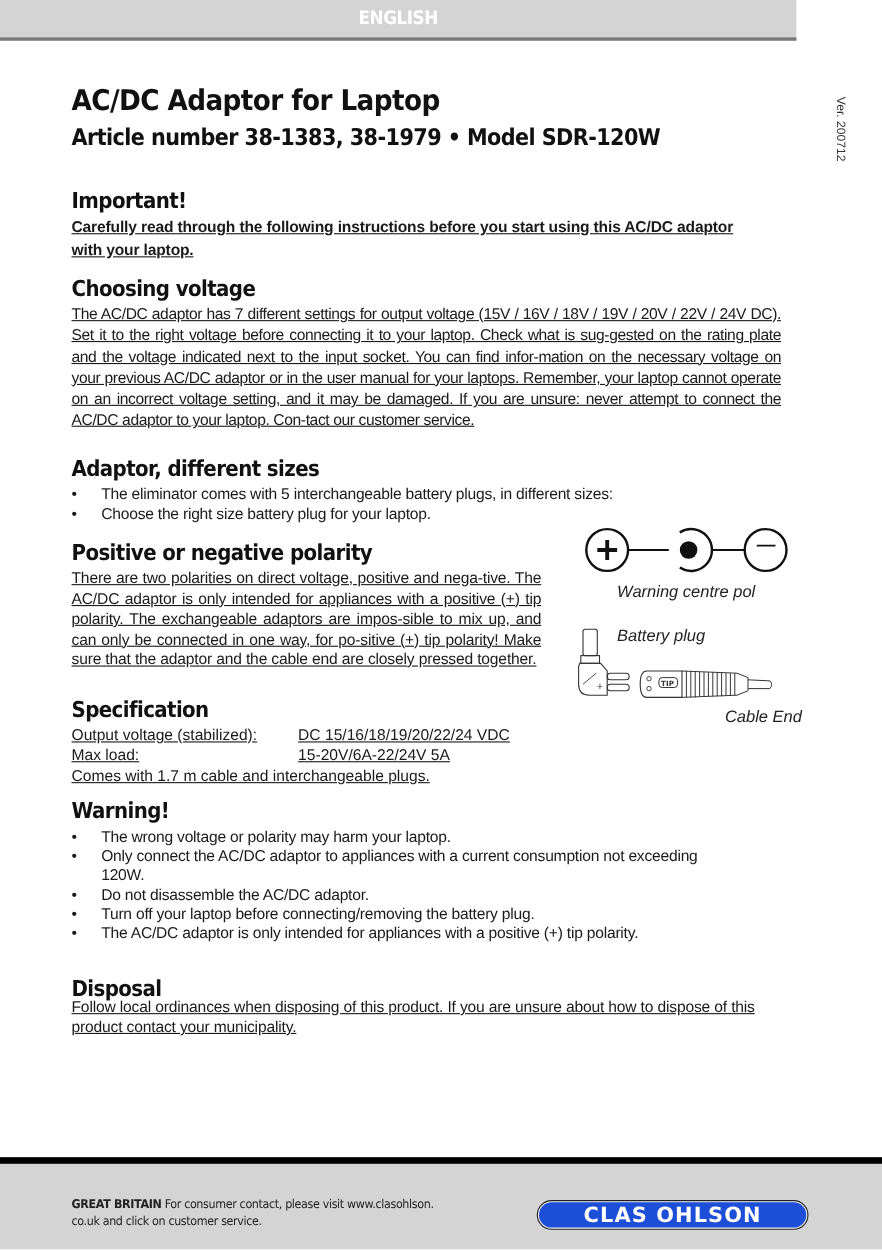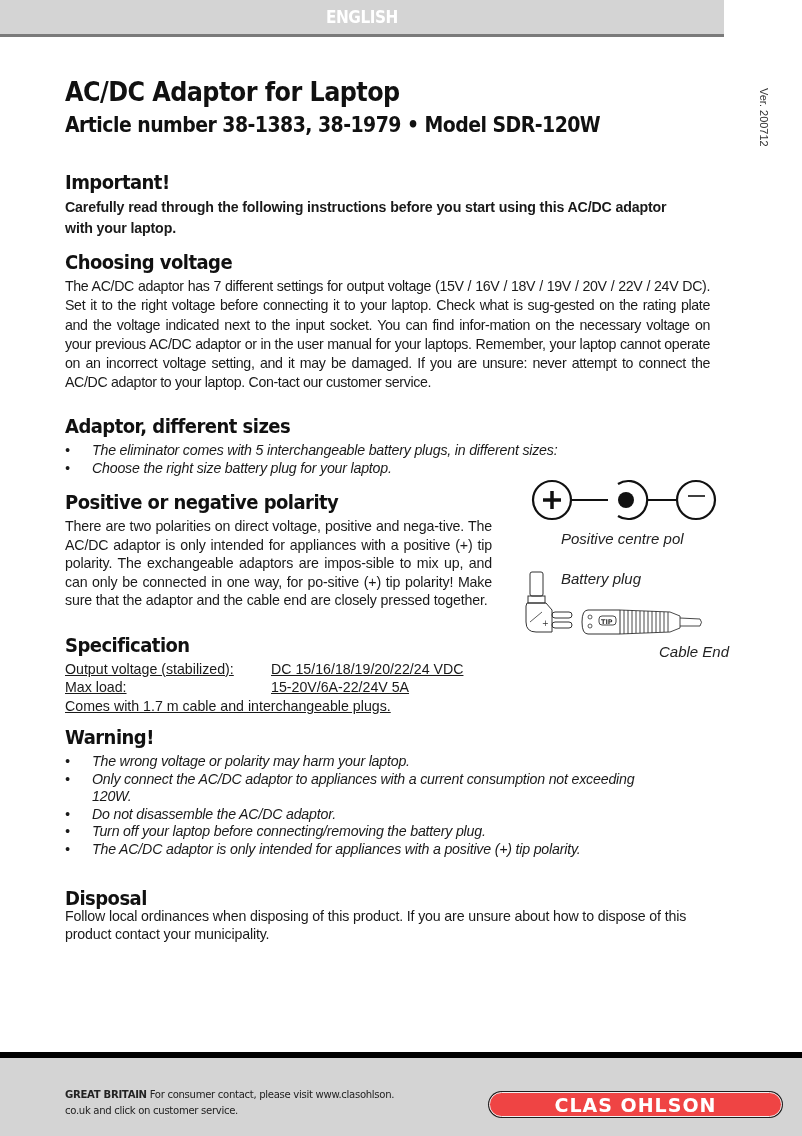--- a/index.html
+++ b/index.html
@@ -23,46 +23,46 @@
 
     .heading-font { font-family: "DejaVu Sans", sans-serif; font-weight: bold; color: #111; letter-spacing: -0.6px; }
 
     .title { position: absolute; left: 65px; top: 77px; font-size: 26px; transform-origin: left; transform: scaleX(0.92); white-space: nowrap; }
     .subtitle { position: absolute; left: 65px; top: 113px; font-size: 21px; transform-origin: left; transform: scaleX(0.9); white-space: nowrap; }
 
     .h2 { position: absolute; left: 65px; font-size: 20px; transform-origin: left; transform: scaleX(0.9); white-space: nowrap; }
 
     .body-text {
       position: absolute; left: 65px; font-size: 14.2px; line-height: 19.3px; color: #1a1a1a;
-      text-align: justify; letter-spacing: -0.15px;
+      text-align: justify; letter-spacing: -0.15px; text-decoration: underline;
     }
     .body-text.bold { font-weight: bold; }
     .body-text.narrow { letter-spacing: -0.35px; }
 
-    ul.bullets { position: absolute; left: 65px; list-style: none; font-size: 14.2px; line-height: 17.5px; letter-spacing: -0.2px; font-style: italic; }
+    ul.bullets { position: absolute; left: 65px; list-style: none; font-size: 14.2px; line-height: 17.5px; letter-spacing: -0.2px; }
     ul.bullets li { position: relative; padding-left: 27px; }
     ul.bullets li::before { content: "•"; position: absolute; left: 0; top: 0; }
 
     .spec-row { display: flex; font-size: 14.2px; line-height: 17.5px; }
     .spec-row .k { width: 206px; }
 
     .diagram-label { position: absolute; font-style: italic; font-size: 15px; color: #222; white-space: nowrap; }
 
     .bottom-band {
       position: absolute; left: 0; top: 1052px; width: 802px; height: 84px;
       background: #d4d4d4; border-top: 6px solid #000000;
     }
     .bottom-band .contact {
       position: absolute; left: 65px; top: 29px; font-size: 11px; line-height: 15.5px; color: #222;
       font-family: "DejaVu Sans", sans-serif; letter-spacing: -0.35px; transform-origin: left; transform: scaleX(0.92); white-space: nowrap;
     }
     .bottom-band .contact .country { font-weight: bold; }
     .logo {
-      position: absolute; left: 489px; top: 34px; width: 293px; height: 25px;
-      background: #ef4444; border-radius: 13px; border: 1.5px solid #f0f0f0;
+      position: absolute; left: 489px; top: 34px; width: 245px; height: 25px;
+      background: #1d4ed8; border-radius: 13px; border: 1.5px solid #f0f0f0;
       color: #ffffff; display: flex; align-items: center; justify-content: center;
       font-family: "DejaVu Sans", sans-serif; font-weight: bold; font-size: 19px; letter-spacing: 1px;
       box-shadow: 0 0 0 1px #1e1e1e;
     }
   </style>
 </head>
 <body>
 
 <div class="top-band">
   <span class="lang">ENGLISH</span>
@@ -94,21 +94,21 @@
     <line x1="120" y1="23" x2="150" y2="23" stroke="#111" stroke-width="2"></line>
     <circle cx="24" cy="23" r="19" fill="none" stroke="#111" stroke-width="2.2"></circle>
     <line x1="15" y1="23" x2="33" y2="23" stroke="#111" stroke-width="3.5"></line>
     <line x1="24" y1="14" x2="24" y2="32" stroke="#111" stroke-width="3.5"></line>
     <path d="M 90 7 A 19 19 0 1 1 90 39" fill="none" stroke="#111" stroke-width="2.2"></path>
     <circle cx="98" cy="23" r="8" fill="#111"></circle>
     <circle cx="168" cy="23" r="19" fill="none" stroke="#111" stroke-width="2.2"></circle>
     <line x1="160" y1="19" x2="177" y2="19" stroke="#111" stroke-width="1.6"></line>
   </svg>
 </div>
-<div class="diagram-label" style="left:561px; top:530px;">Positive centre pol</div>
+<div class="diagram-label" style="left:561px; top:530px;">Warning centre pol</div>
 <div class="diagram-label" style="left:561px; top:570px;">Battery plug</div>
 
 <div style="position:absolute; left:522px; top:570px; width:60px; height:70px;">
   <svg width="60" height="70" viewBox="0 0 60 70">
     <rect x="8" y="2" width="13" height="24" rx="2" fill="none" stroke="#333" stroke-width="1"></rect>
     <rect x="6" y="26" width="17" height="7" fill="none" stroke="#333" stroke-width="1"></rect>
     <path d="M 5 33 L 24 33 L 30 40 L 30 62 L 14 62 Q 4 62 4 52 L 4 36 Z" fill="none" stroke="#333" stroke-width="1"></path>
     <line x1="8" y1="52" x2="20" y2="42" stroke="#333" stroke-width="0.8"></line>
     <text x="20" y="56" font-size="8" fill="#333" font-family="DejaVu Sans, sans-serif">+</text>
     <rect x="30" y="42" width="20" height="6" rx="3" fill="none" stroke="#333" stroke-width="1"></rect>

